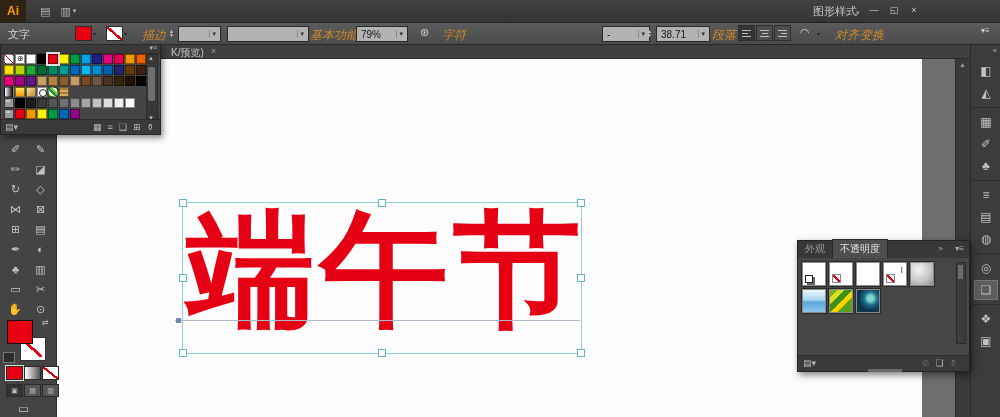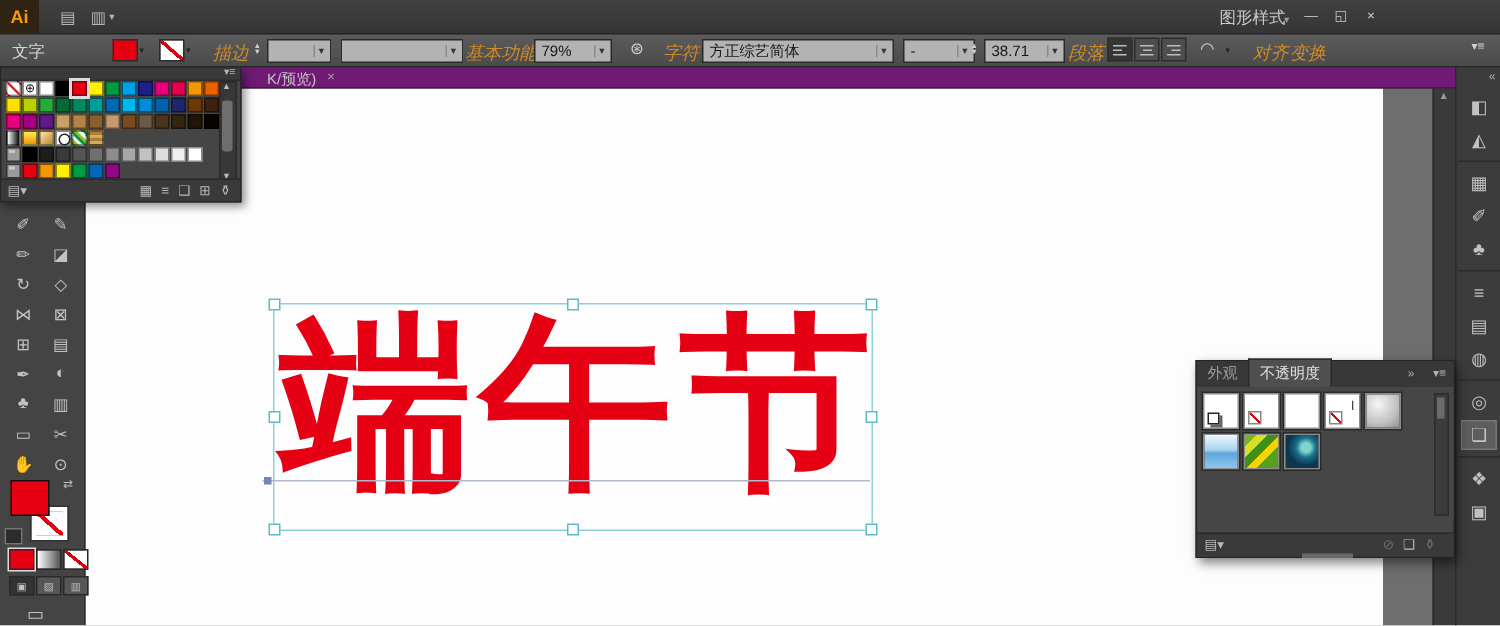--- a/index.html
+++ b/index.html
@@ -35,21 +35,21 @@
   .align-btn{position:absolute;top:3px;width:17px;height:16px;background:#4e4e4e;border:1px solid #2e2e2e;
              display:flex;flex-direction:column;justify-content:center;gap:2px;padding:0 3px;box-sizing:border-box;}
   .align-btn.pressed{background:#353535;}
   .align-btn i{display:block;height:1px;background:#bdbdbd;}
   .ab-l i:nth-child(1){width:9px}.ab-l i:nth-child(2){width:6px}.ab-l i:nth-child(3){width:9px}
   .ab-c i{margin:0 auto}.ab-c i:nth-child(1){width:9px}.ab-c i:nth-child(2){width:6px}.ab-c i:nth-child(3){width:9px}
   .ab-r i{margin-left:auto}.ab-r i:nth-child(1){width:9px}.ab-r i:nth-child(2){width:6px}.ab-r i:nth-child(3){width:9px}
   .cb-icon{position:absolute;top:4px;color:#cfcfcf;font-size:11px;}
 
   
-  .tabbar{left:68px;top:44px;width:914px;height:14px;background:#701a75;border-bottom:1px solid #2a2a2a;z-index:10;}
+  .tabbar{left:61px;top:44px;width:914px;height:14px;background:#404040;border-bottom:1px solid #2a2a2a;z-index:10;}
   .doc-tab-text{position:absolute;left:110px;top:2px;font-size:10px;color:#c4c4c4;}
   .doc-tab-close{position:absolute;left:150px;top:2px;font-size:9px;color:#9e9e9e;}
   .canvas{left:56px;top:58px;width:866px;height:359px;background:#fdfdfd;z-index:5;}
   .pasteboard{left:922px;top:58px;width:33px;height:359px;background:#6e6e6e;z-index:5;}
   .vscroll{left:955px;top:58px;width:15px;height:359px;background:#3a3a3a;border-left:1px solid #2c2c2c;z-index:6;}
   .vscroll .arr{position:absolute;left:3px;top:3px;color:#9a9a9a;font-size:7px;}
 
   
   .artwork{z-index:20;font-weight:900;line-height:1;letter-spacing:5px;transform:scaleY(0.98);
            font-family:"DejaVu Sans","Liberation Sans",sans-serif;}
@@ -387,24 +387,20 @@
     <span class="combo" style="left:227px;width:72px;">
         <span class="caret">▾</span>
       </span>
     <span class="cb-link" style="left:310px;">基本功能</span>
     <span class="combo" style="left:356px;width:42px;">
         <span>79%</span>
         <span class="caret">▾</span>
       </span>
     <span class="cb-icon" style="left:420px;">⊛</span>
     <span class="cb-link" style="left:442px;">字符</span>
-    <span class="combo" style="left:468px;width:118px;">
-        <span>方正综艺简体</span>
-        <span class="caret">▾</span>
-      </span>
     <span class="combo" style="left:602px;width:38px;">
         <span>-</span>
         <span class="caret">▾</span>
       </span>
     <span class="stepper" style="left:645px;">
         <span>▲</span>
         <span>▼</span>
       </span>
     <span class="combo" style="left:656px;width:44px;">
         <span>38.71</span>

